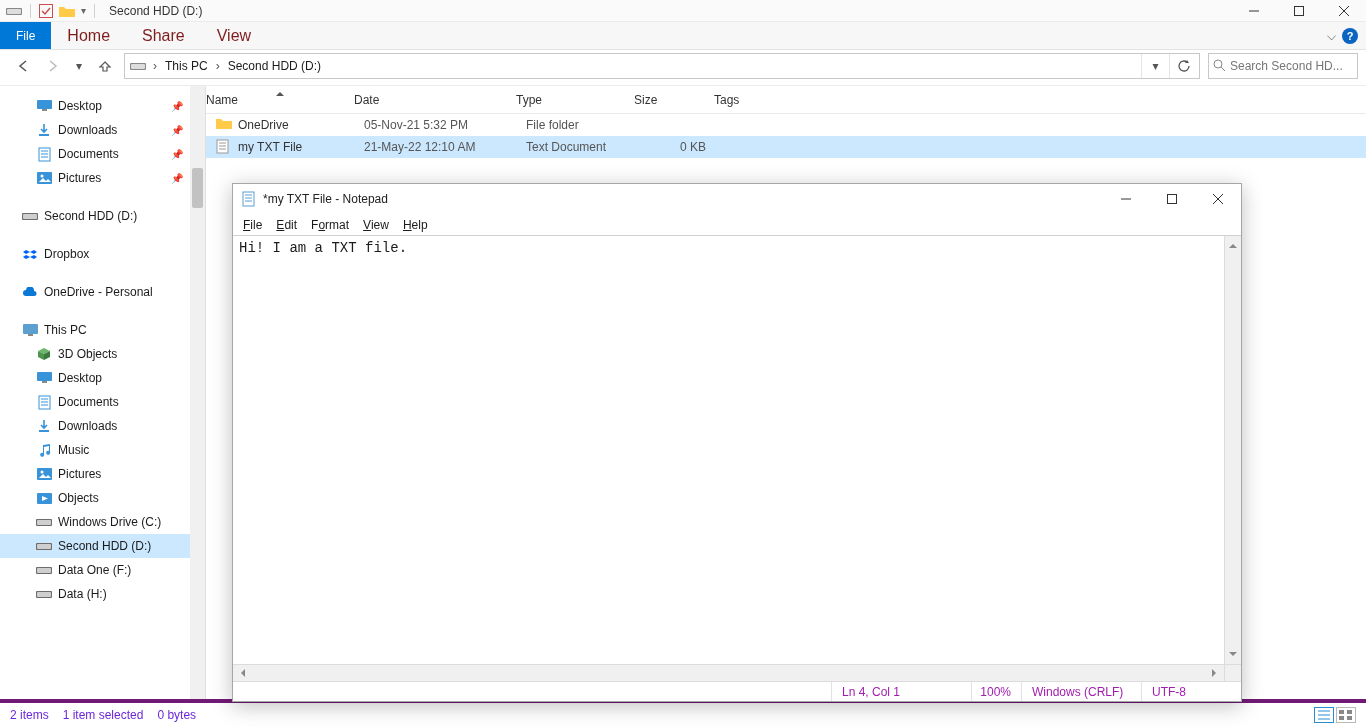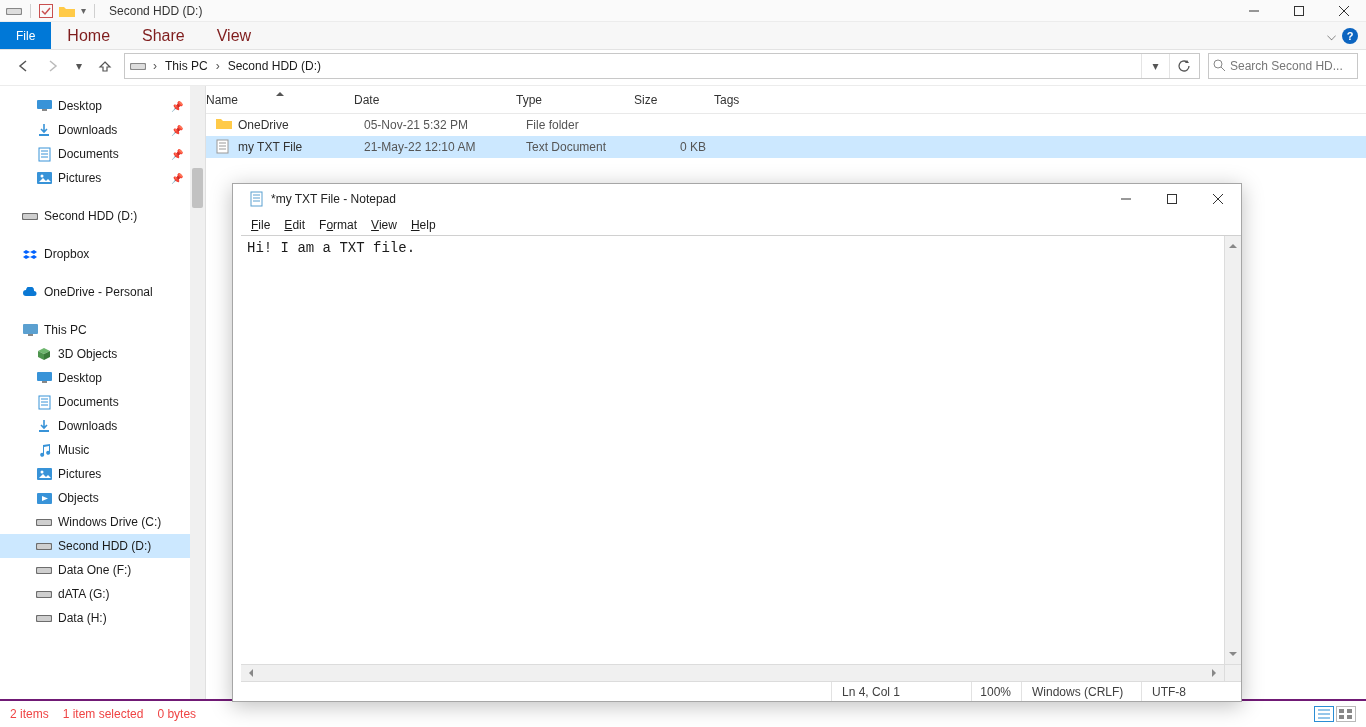--- a/index.html
+++ b/index.html
@@ -84,45 +84,45 @@
   .cell.dim { color:#555; }
   .cell .fi { width:16px; height:16px; display:inline-flex; }
 
   .col-name { width:148px; }
   .col-date { width:162px; }
   .col-type { width:118px; }
   .col-size { width:80px; }
   .col-tags { width:80px; }
 
   
-  .status { height:28px; border-top:2px solid #701a75; display:flex; align-items:center; padding:0 10px; gap:14px; font-size:12px; color:#ef4444; position:relative;}
+  .status { height:28px; border-top:4px solid #701a75; display:flex; align-items:center; padding:0 10px; gap:14px; font-size:12px; color:#6d28d9; position:relative;}
   .status .view-icons { margin-left:auto; display:flex; gap:2px; }
   .status .view-icons .vi { width:20px; height:16px; border:1px solid #b9b9b9; display:flex; }
   .status .view-icons .vi.active { border-color:#2a8dd4;}
 
   
-  .notepad { position:absolute; left:232px; top:183px; width:1010px; height:519px; background:#fff; border:1px solid #a6a6a6; box-shadow:0 4px 20px rgba(0,0,0,.25); display:flex; flex-direction:column;padding-left:8px; }
+  .notepad { position:absolute; left:232px; top:183px; width:1010px; height:519px; background:#fff; border:1px solid #a6a6a6; box-shadow:0 4px 20px rgba(0,0,0,.25); display:flex; flex-direction:column; }
   .np-title { height:30px; display:flex; align-items:center; padding-left:8px; }
   .np-title .np-ico { width:16px; height:16px; margin-right:6px;}
   .np-title .np-title-text { font-size:12px; color:#222; }
   .np-title .np-controls { margin-left:auto; display:flex; }
   .np-title .np-btn { width:46px; height:30px; display:flex; align-items:center; justify-content:center; color:#333; }
   .np-menu { height:22px; display:flex; align-items:center; gap:14px; padding:0 10px; border-bottom:1px solid #d0d0d0; font-size:12px;}
   .np-menu .mi .ul { text-decoration:underline; }
   .np-body { flex:1; display:flex; min-height:0; }
   .np-text { flex:1; padding:4px 6px; font-family:Consolas, "Courier New", monospace; font-size:14px; white-space:pre; overflow:auto; }
   .np-vscroll { width:17px; background:#f0f0f0; border-left:1px solid #dcdcdc; position:relative;}
   .np-vscroll::before, .np-vscroll::after { content:""; position:absolute; left:4px; right:4px; height:0; border:4px solid transparent;}
   .np-vscroll::before { top:4px; border-bottom-color:#888;}
   .np-vscroll::after { bottom:4px; border-top-color:#888;}
   .np-hscroll { height:17px; background:#f0f0f0; border-top:1px solid #dcdcdc; position:relative; margin-right:17px;}
   .np-hscroll::before, .np-hscroll::after { content:""; position:absolute; top:4px; bottom:4px; width:0; border:4px solid transparent;}
   .np-hscroll::before { left:4px; border-right-color:#888;}
   .np-hscroll::after { right:4px; border-left-color:#888;}
-  .np-status { height:20px; border-top:1px solid #dcdcdc; display:flex; align-items:center; font-size:12px; color:#404040;}
+  .np-status { height:20px; border-top:1px solid #dcdcdc; display:flex; align-items:center; font-size:12px; color:#a21caf;}
   .np-status .cell-np { padding:0 10px; border-left:1px solid #e2e2e2; height:100%; display:flex; align-items:center;}
   .np-status .spacer { flex:1; }
 
   
   svg { display:block; }
 </style>
 </head>
 <body>
 
 <div class="explorer">
@@ -414,29 +414,20 @@
                 <span class="label">Second HDD (D:)</span>
               </div>
               <div class="item sub2">
                 <span class="ico">
                   <svg width="16" height="12">
                     <rect x="0" y="3" width="16" height="7" rx="1" fill="#6d6d6d"></rect>
                     <rect x="1" y="4" width="14" height="5" rx="1" fill="#cfcfcf"></rect>
                   </svg>
                 </span>
                 <span class="label">Data One (F:)</span>
-              </div>
-              <div class="item sub2">
-                <span class="ico">
-                  <svg width="16" height="12">
-                    <rect x="0" y="3" width="16" height="7" rx="1" fill="#6d6d6d"></rect>
-                    <rect x="1" y="4" width="14" height="5" rx="1" fill="#cfcfcf"></rect>
-                  </svg>
-                </span>
-                <span class="label">dATA (G:)</span>
               </div>
               <div class="item sub2">
                 <span class="ico">
                   <svg width="16" height="12">
                     <rect x="0" y="3" width="16" height="7" rx="1" fill="#6d6d6d"></rect>
                     <rect x="1" y="4" width="14" height="5" rx="1" fill="#cfcfcf"></rect>
                   </svg>
                 </span>
                 <span class="label">Data (H:)</span>
               </div>

